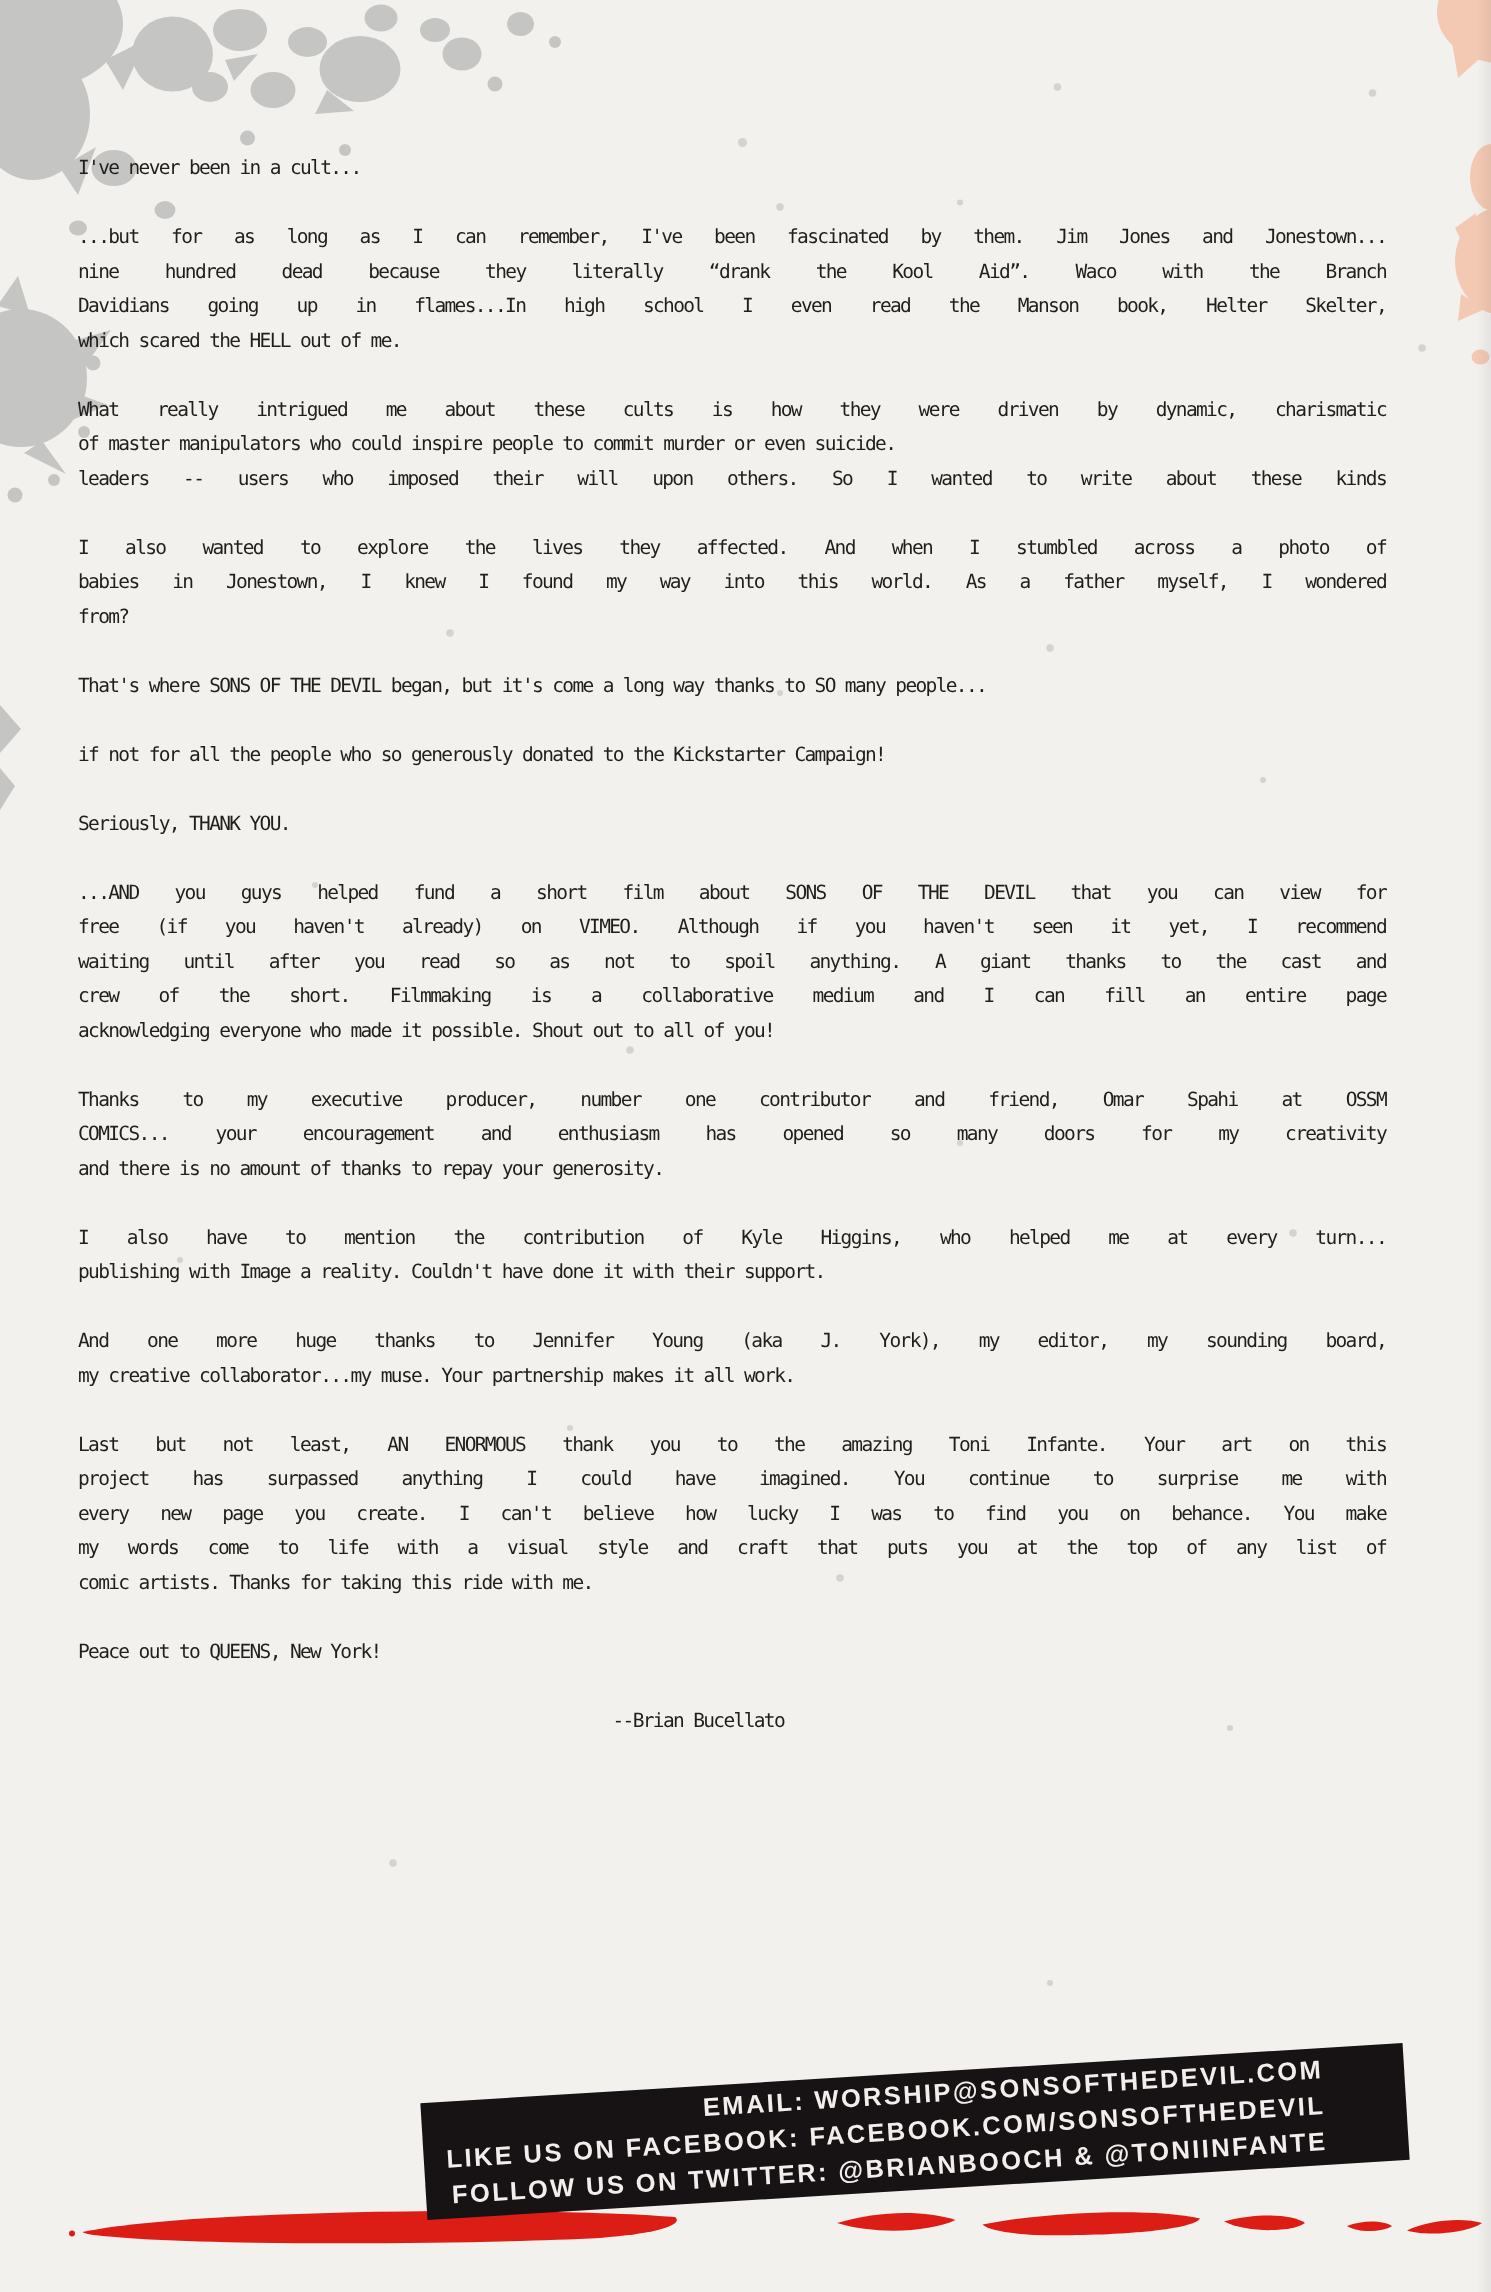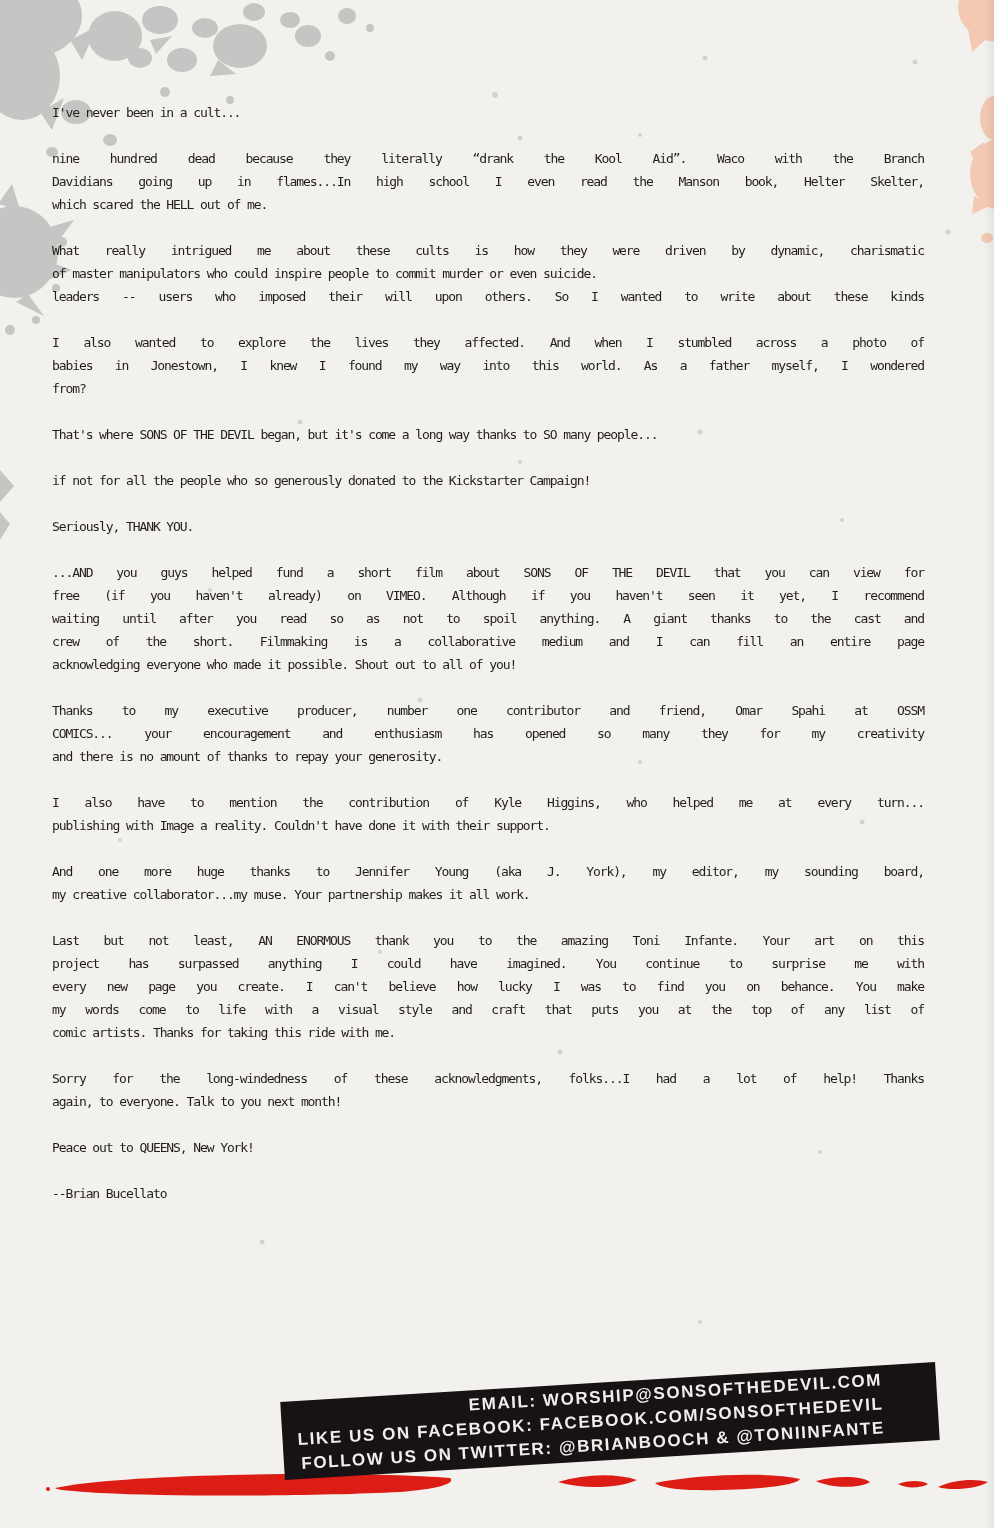--- a/index.html
+++ b/index.html
@@ -20,21 +20,21 @@
 
   
   .letter{
     position:absolute;left:52px;top:101px;width:872px;z-index:2;
     color:var(--ink,#211e1c);
     font-size:13px;line-height:23px;letter-spacing:-1.1px;
   }
   .para{margin:0 0 23px 0;}
   .ln{text-align:justify;text-align-last:justify;text-justify:inter-word;}
   .ln.last{text-align-last:left;}
-  .signature{text-align:left;padding-right:45px;}
+  .signature{text-align:center;padding-right:45px;}
 
   
   .banner{
     position:absolute;left:282px;top:1382px;width:656px;height:78px;
     background:var(--banner_bg,#171213);
     transform:rotate(-3.5deg);
     z-index:3;
     display:flex;align-items:center;justify-content:flex-end;
   }
   .banner-lines{
@@ -143,20 +143,21 @@
       <circle class="streak" cx="48" cy="1489" r="2"></circle>
     </g>
   </svg>
 
   <main class="letter">
     <div>
         <div class="para">
           <div class="ln last">I've never been in a cult...</div>
         </div>
         <div class="para">
+          <div class="ln">...but for as long as I can remember, I've been fascinated by them. Jim Jones and Jonestown...</div>
           <div class="ln">nine hundred dead because they literally “drank the Kool Aid”. Waco with the Branch</div>
           <div class="ln">Davidians going up in flames...In high school I even read the Manson book, Helter Skelter,</div>
           <div class="ln last">which scared the HELL out of me.</div>
         </div>
         <div class="para">
           <div class="ln">What really intrigued me about these cults is how they were driven by dynamic, charismatic</div>
           <div class="ln last">of master manipulators who could inspire people to commit murder or even suicide.</div>
           <div class="ln">leaders -- users who imposed their will upon others. So I wanted to write about these kinds</div>
         </div>
         <div class="para">
@@ -175,41 +176,37 @@
         </div>
         <div class="para">
           <div class="ln">...AND you guys helped fund a short film about SONS OF THE DEVIL that you can view for</div>
           <div class="ln">free (if you haven't already) on VIMEO. Although if you haven't seen it yet, I recommend</div>
           <div class="ln">waiting until after you read so as not to spoil anything. A giant thanks to the cast and</div>
           <div class="ln">crew of the short. Filmmaking is a collaborative medium and I can fill an entire page</div>
           <div class="ln last">acknowledging everyone who made it possible. Shout out to all of you!</div>
         </div>
         <div class="para">
           <div class="ln">Thanks to my executive producer, number one contributor and friend, Omar Spahi at OSSM</div>
-          <div class="ln">COMICS... your encouragement and enthusiasm has opened so many they for my creativity</div>
+          <div class="ln">COMICS... your encouragement and enthusiasm has opened so many doors for my creativity</div>
           <div class="ln last">and there is no amount of thanks to repay your generosity.</div>
         </div>
         <div class="para">
           <div class="ln">I also have to mention the contribution of Kyle Higgins, who helped me at every turn...</div>
           <div class="ln last">publishing with Image a reality. Couldn't have done it with their support.</div>
         </div>
         <div class="para">
           <div class="ln">And one more huge thanks to Jennifer Young (aka J. York), my editor, my sounding board,</div>
           <div class="ln last">my creative collaborator...my muse. Your partnership makes it all work.</div>
         </div>
         <div class="para">
           <div class="ln">Last but not least, AN ENORMOUS thank you to the amazing Toni Infante. Your art on this</div>
           <div class="ln">project has surpassed anything I could have imagined. You continue to surprise me with</div>
           <div class="ln">every new page you create. I can't believe how lucky I was to find you on behance. You make</div>
           <div class="ln">my words come to life with a visual style and craft that puts you at the top of any list of</div>
           <div class="ln last">comic artists. Thanks for taking this ride with me.</div>
-        </div>
-        <div class="para">
-          <div class="ln">Sorry for the long-windedness of these acknowledgments, folks...I had a lot of help! Thanks</div>
-          <div class="ln last">again, to everyone. Talk to you next month!</div>
         </div>
         <div class="para">
           <div class="ln last">Peace out to QUEENS, New York!</div>
         </div>
       </div>
     <div class="signature">--Brian Bucellato</div>
   </main>
 
   <div class="banner">
     <div class="banner-lines">

